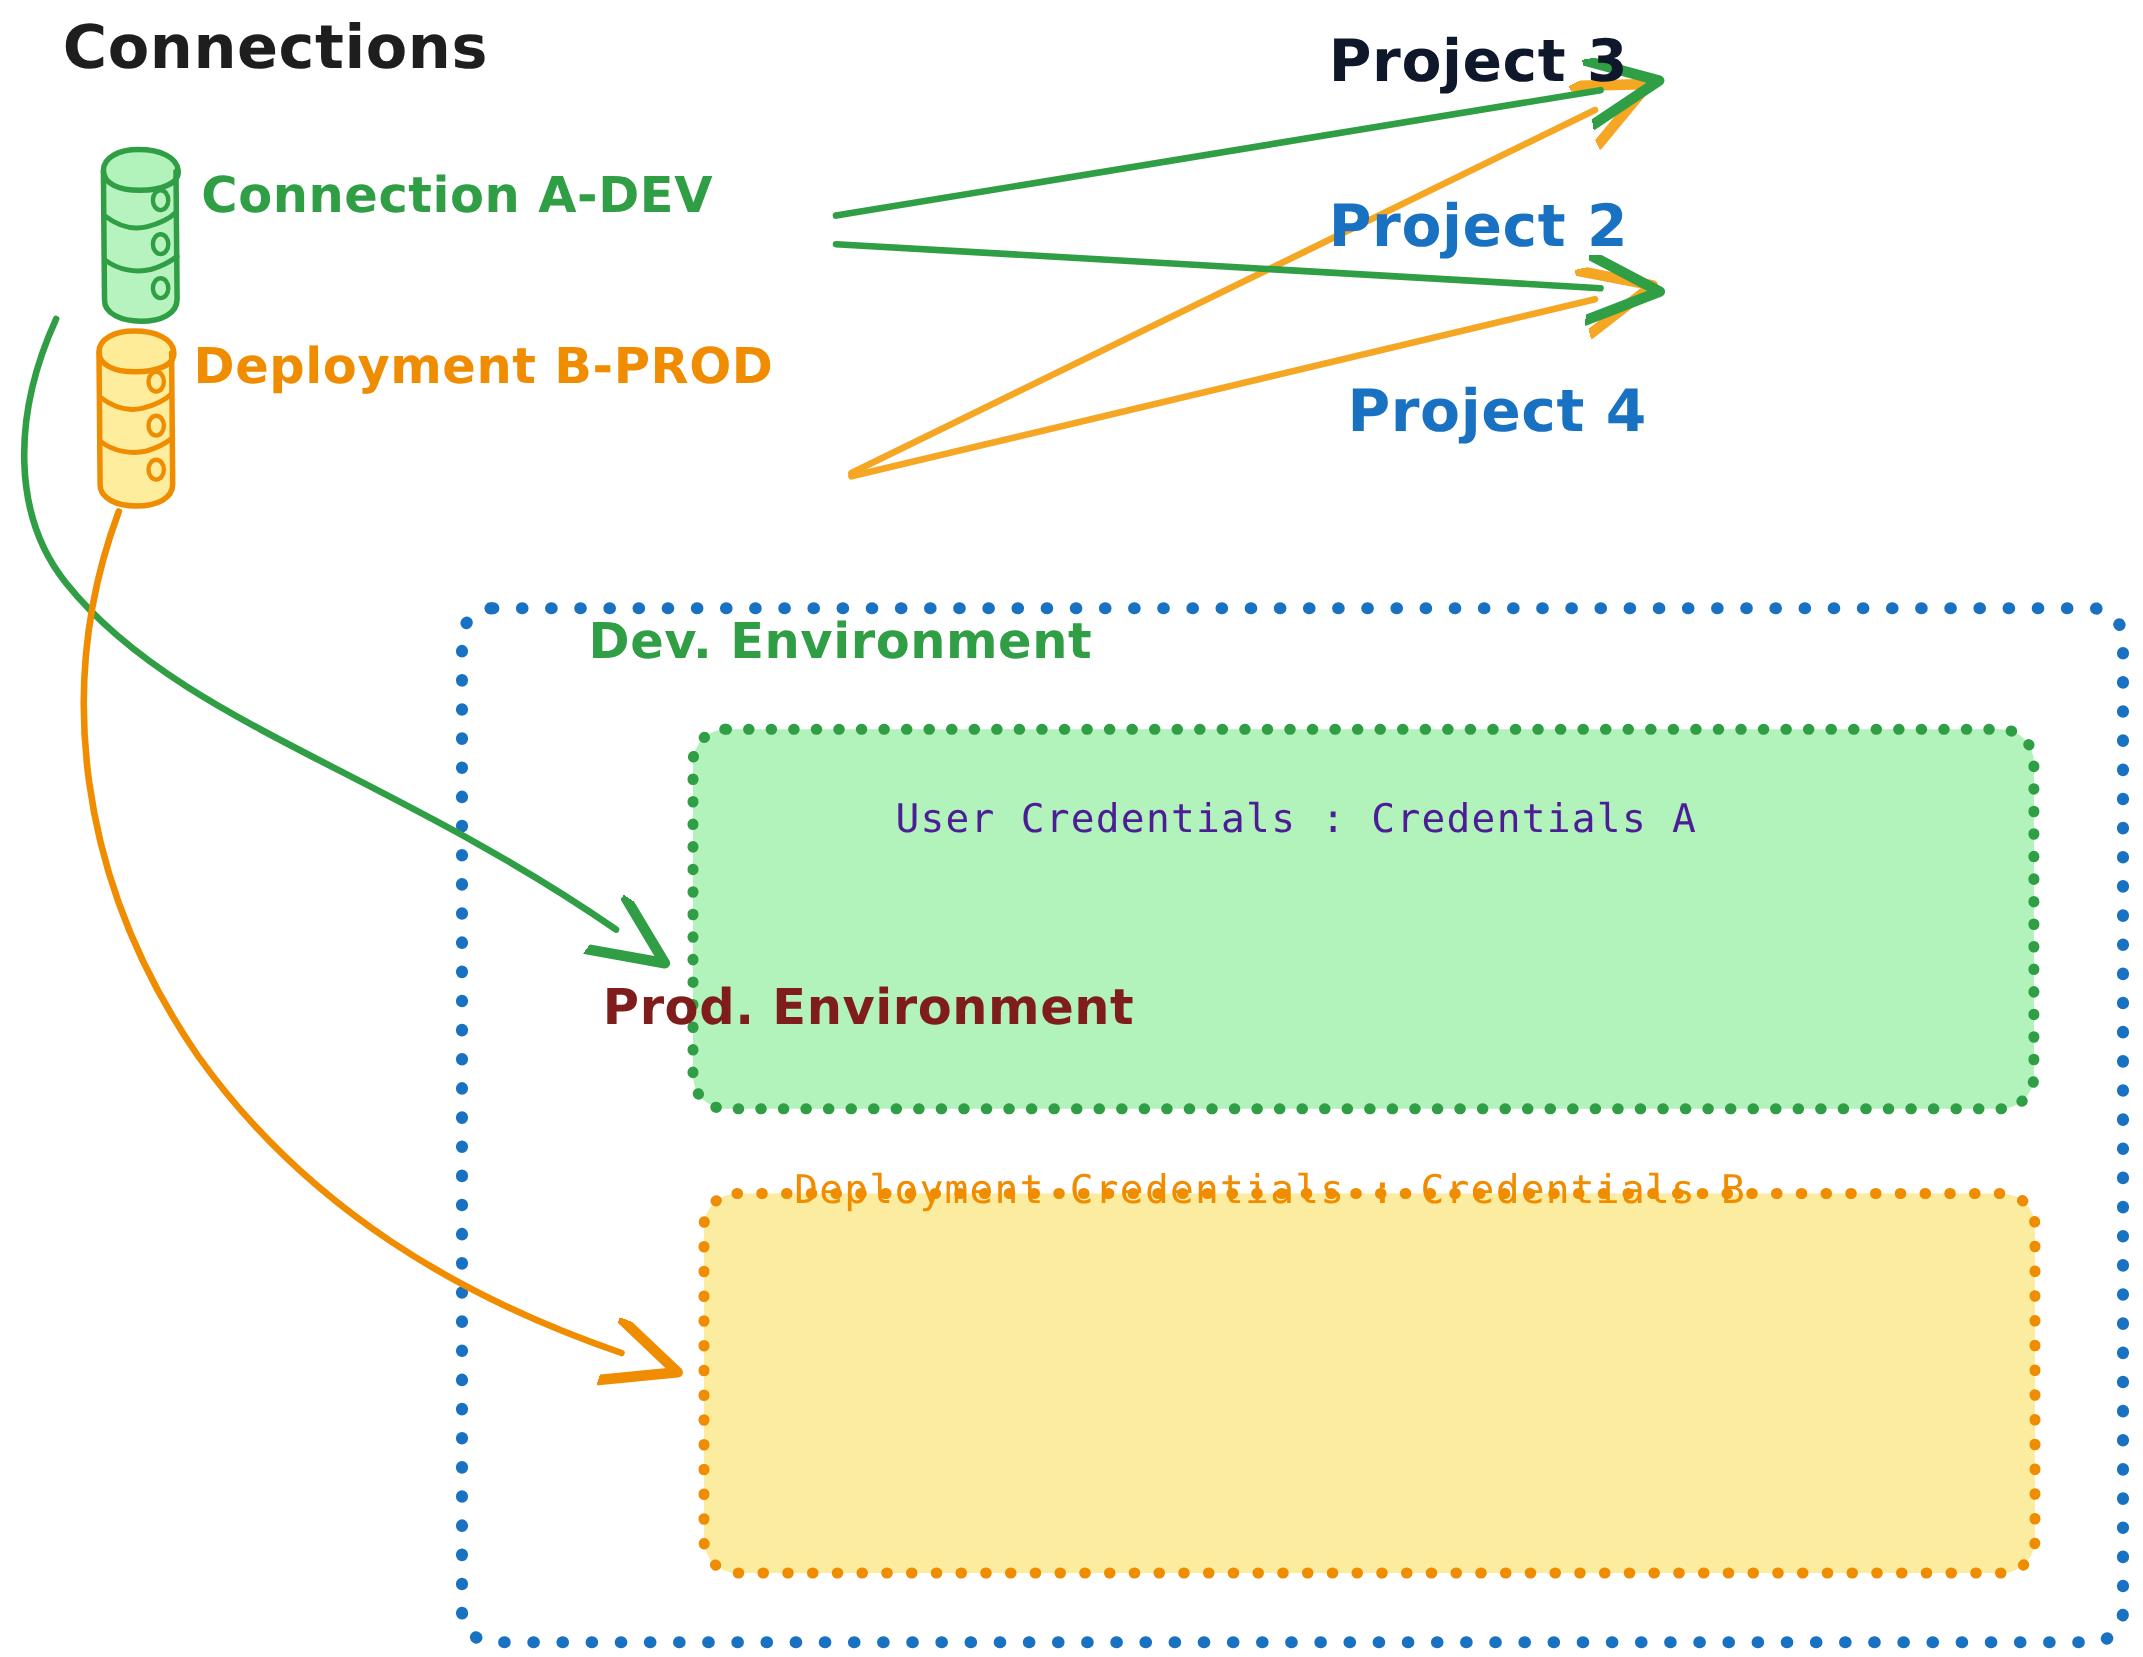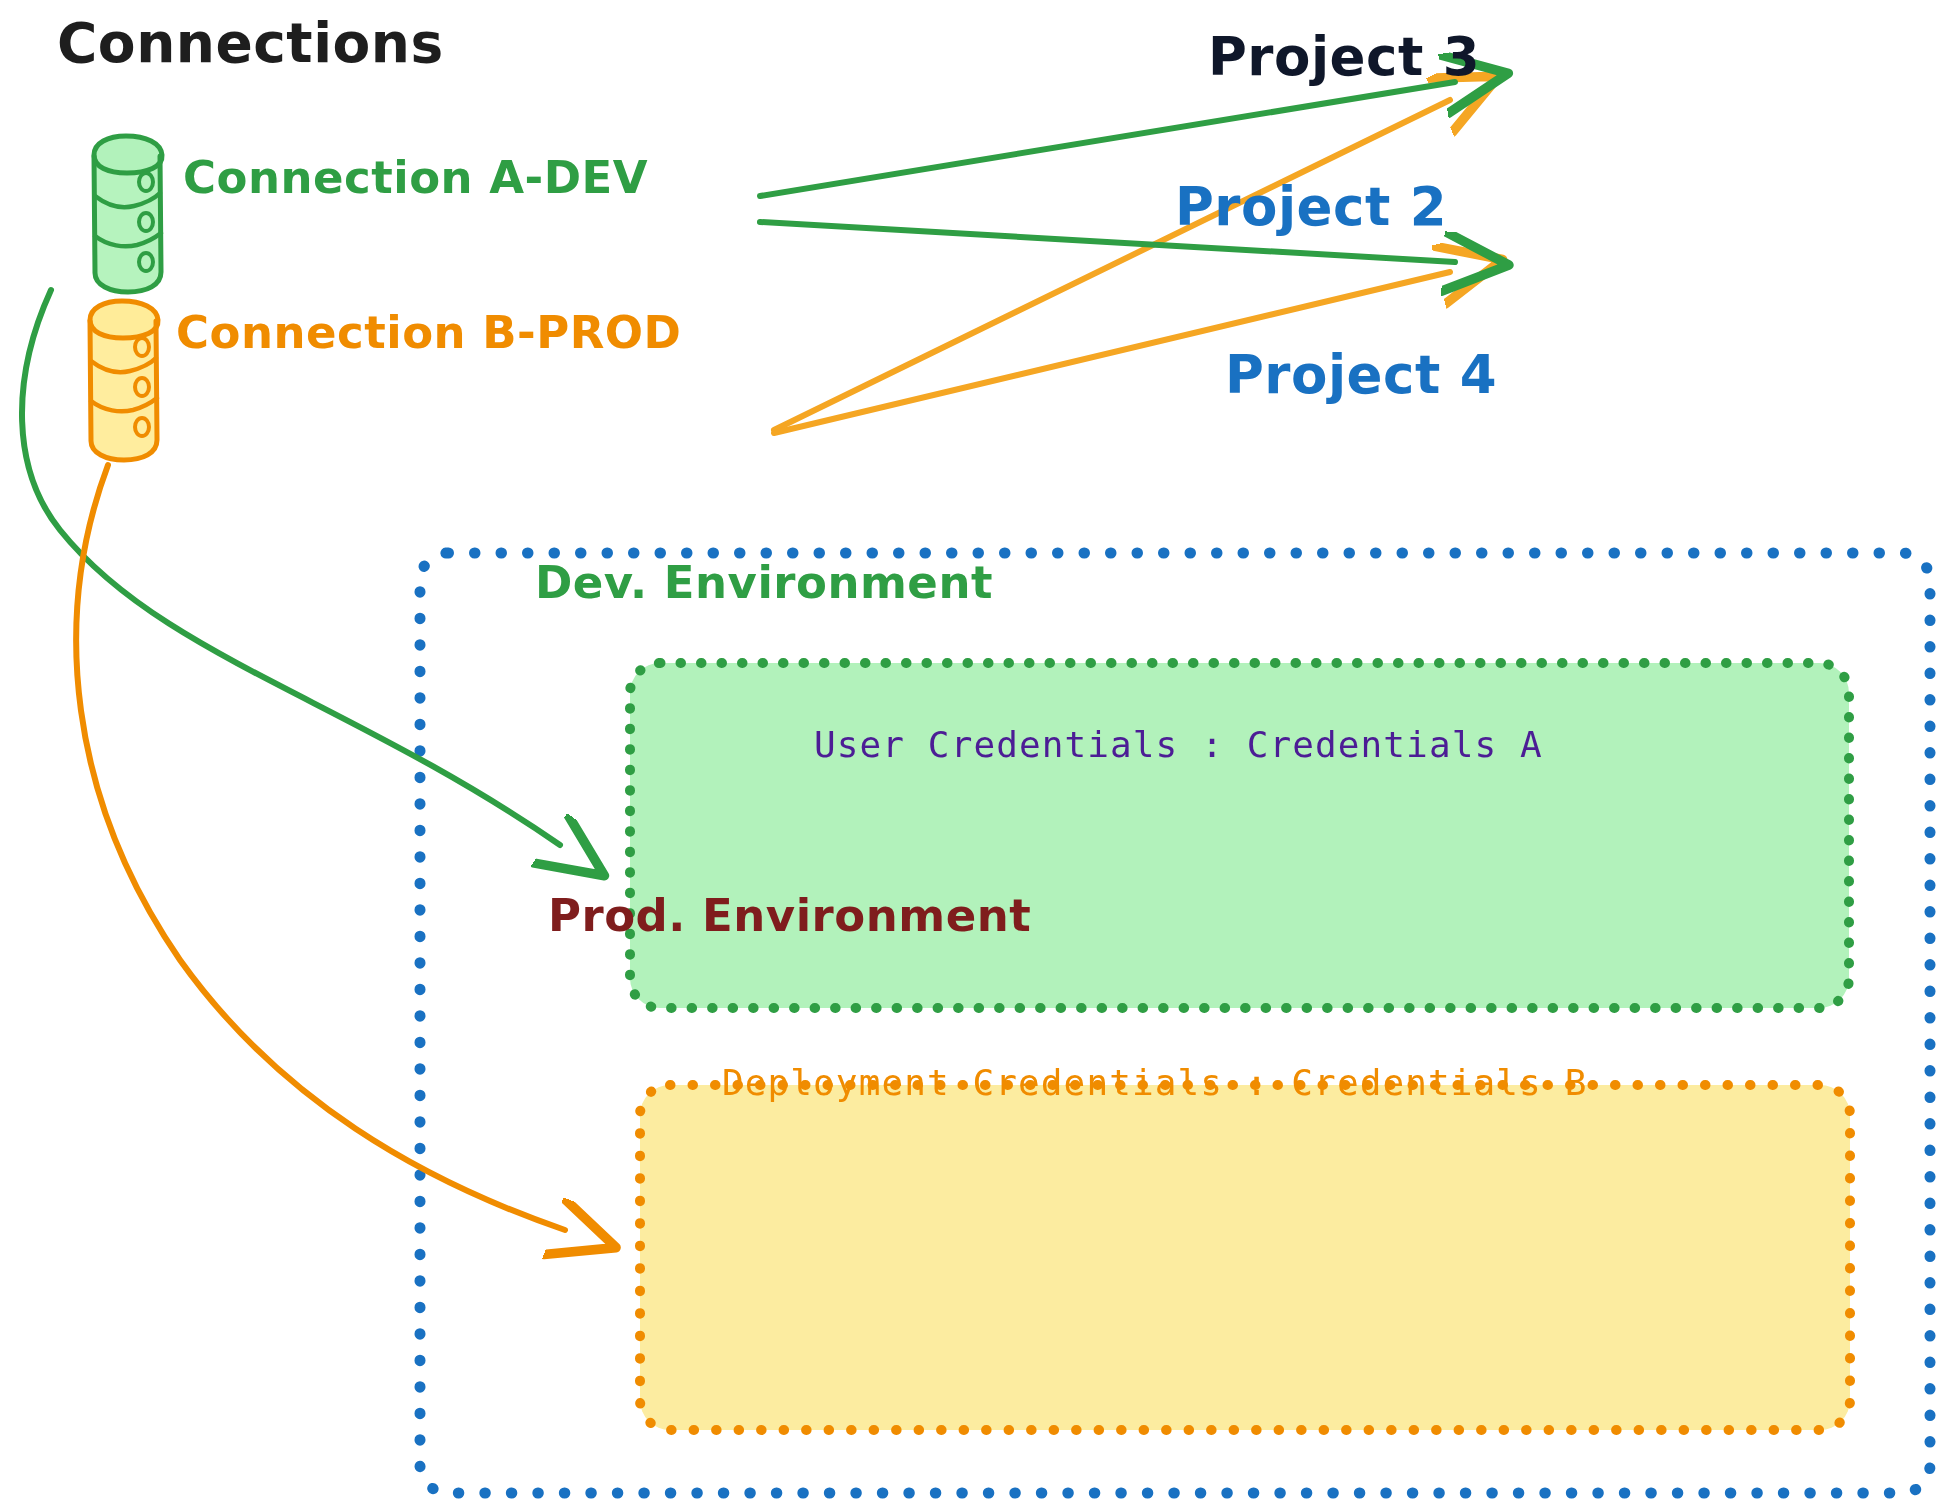--- a/index.html
+++ b/index.html
@@ -57,21 +57,21 @@
     font-size: 45px;
     color: #f08c00;
   }
   #label-project-3 {
     left: 1208px;
     top: 30px;
     font-size: 53px;
     color: #0f172a;
   }
   #label-project-2 {
-    left: 1175px;
+    left: 1208px;
     top: 180px;
     font-size: 53px;
     color: #1971c2;
   }
   #label-project-1 {
     left: 1225px;
     top: 348px;
     font-size: 53px;
     color: #1971c2;
   }
@@ -180,21 +180,21 @@
 
     <g>
       <path d="M108,465 C50,620 70,800 180,960 C280,1100 420,1180 565,1230" fill="none" stroke="#f08c00" stroke-width="6" stroke-linecap="round" marker-end="url(#ah-orange2)"></path>
     </g>
   </svg>
 
   <div class="lbl hand" id="title-connections">Connections</div>
 
   <div class="lbl hand" id="label-conn-a">Connection A-DEV</div>
 
-  <div class="lbl hand" id="label-conn-b">Connection B-PROD</div>
+  <div class="lbl hand" id="label-conn-b">Deployment B-PROD</div>
 
   <div class="lbl hand" id="label-project-3">Project 3</div>
 
   <div class="lbl hand" id="label-project-2">Project 2</div>
 
   <div class="lbl hand" id="label-project-1">Project 4</div>
 
   <div class="lbl hand" id="label-dev-env">Dev. Environment</div>
 
   <div class="lbl mono" id="label-dev-cred">User Credentials : Credentials A</div>

